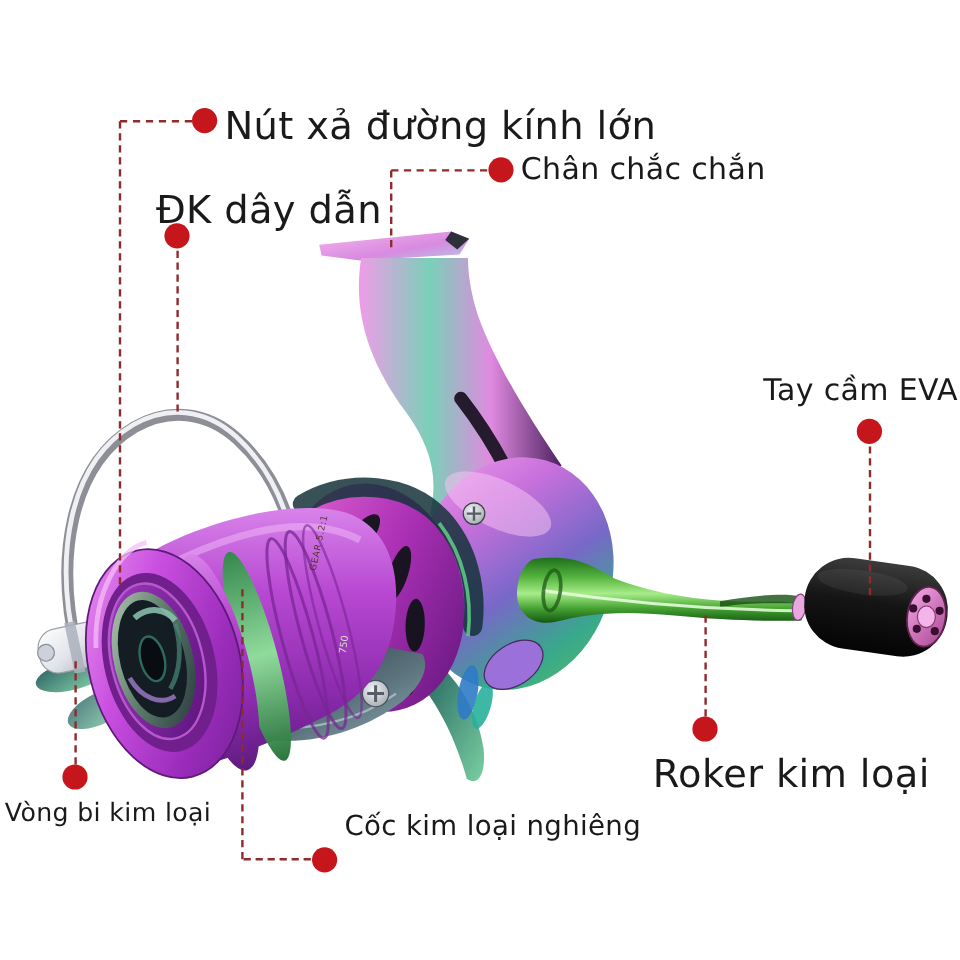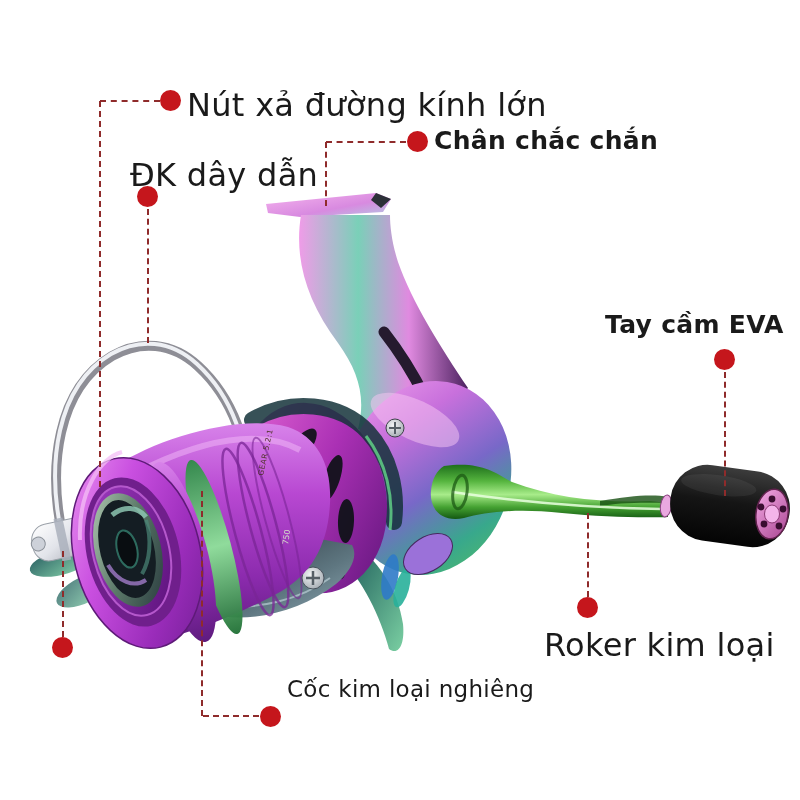--- a/index.html
+++ b/index.html
@@ -9,21 +9,21 @@
     font-family:"DejaVu Sans","Liberation Sans",sans-serif;
   }
   #reel-svg{position:absolute;left:0;top:0;}
   
   .v{position:absolute;width:0;border-left:2px dashed var(--line,#8f2b2b);}
   .h{position:absolute;height:0;border-top:2px dashed var(--line,#8f2b2b);}
   .dot{position:absolute;width:21px;height:21px;border-radius:50%;background:var(--dot,#c5161c);}
   .lbl{position:absolute;color:var(--ink,#1a1a1a);white-space:nowrap;letter-spacing:.3px;line-height:1.15;}
   .lbl.center{text-align:center;white-space:normal;}
   
-  .s24{font-size:32px;} .s25{font-size:25px;font-weight:bold;} .s23{font-size:23px;} .s21{font-size:21px;}
+  .s24{font-size:32px;} .s25{font-size:25px;} .s23{font-size:23px;} .s21{font-size:21px;}
 </style>
 </head>
 <body>
 
 <div id="stage" style="--bg: #ffffff; --dot: #c5161c; --line: #8f2b2b; --ink: #1a1a1a;">
 
   <svg id="reel-svg" width="800" height="800" viewBox="0 0 800 800">
     <defs>
       <linearGradient id="gSilver" x1="0" y1="0" x2="1" y2="1">
         <stop offset="0" stop-color="#ffffff"></stop>
@@ -232,35 +232,36 @@
   </div>
 
   <div>
     <div class="h" style="left:326px;top:141px;width:80px;"></div>
     <div class="v" style="left:325px;top:142px;height:64px;"></div>
     <span class="dot" style="left:407px;top:131px;"></span>
     <span class="lbl s25" style="left:434px;top:127px;">Chân chắc chắn</span>
   </div>
 
   <div>
-    <span class="lbl s25" style="left:605px;top:311px;">Tay cầm EVA</span>
+    <span class="lbl s25" style="left:636px;top:311px;">Tay cầm EVA</span>
     <span class="dot" style="left:714px;top:349px;"></span>
     <div class="v" style="left:724px;top:372px;height:124px;"></div>
   </div>
 
   <div>
     <div class="v" style="left:587px;top:513px;height:84px;"></div>
     <span class="dot" style="left:577px;top:597px;"></span>
     <span class="lbl s24" style="left:502px;top:627px;margin-left:42px;">Roker kim loại</span>
   </div>
 
   <div>
     <div class="v" style="left:62px;top:551px;height:86px;"></div>
     <span class="dot" style="left:52px;top:637px;"></span>
     <div class="lbl center s21" style="left:0px;top:665px;width:180px;">
+      <div>Vòng bi kim loại</div>
     </div>
   </div>
 
   <div>
     <div class="v" style="left:201px;top:491px;height:225px;"></div>
     <div class="h" style="left:203px;top:715px;width:56px;"></div>
     <span class="dot" style="left:260px;top:706px;"></span>
     <span class="lbl s23" style="left:287px;top:676px;">Cốc kim loại nghiêng</span>
   </div>
 

